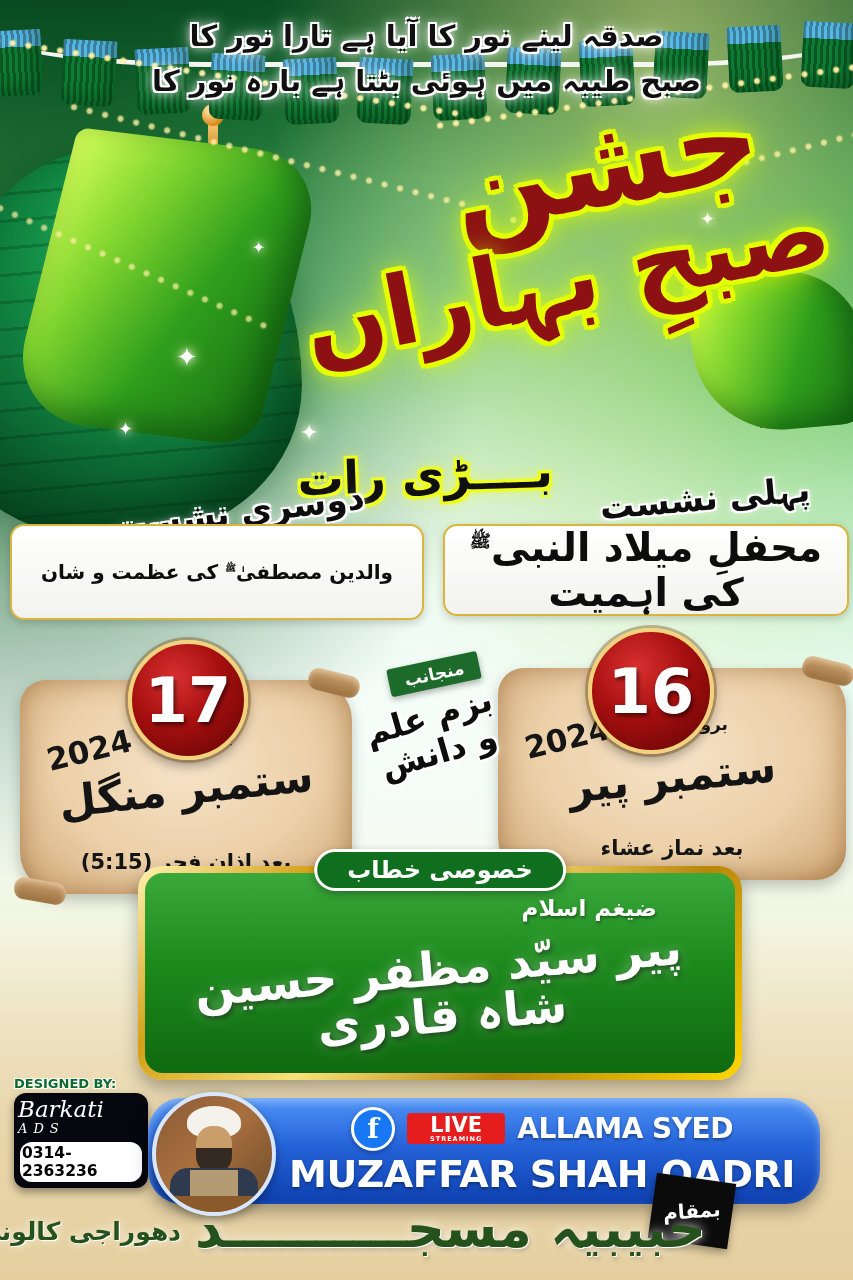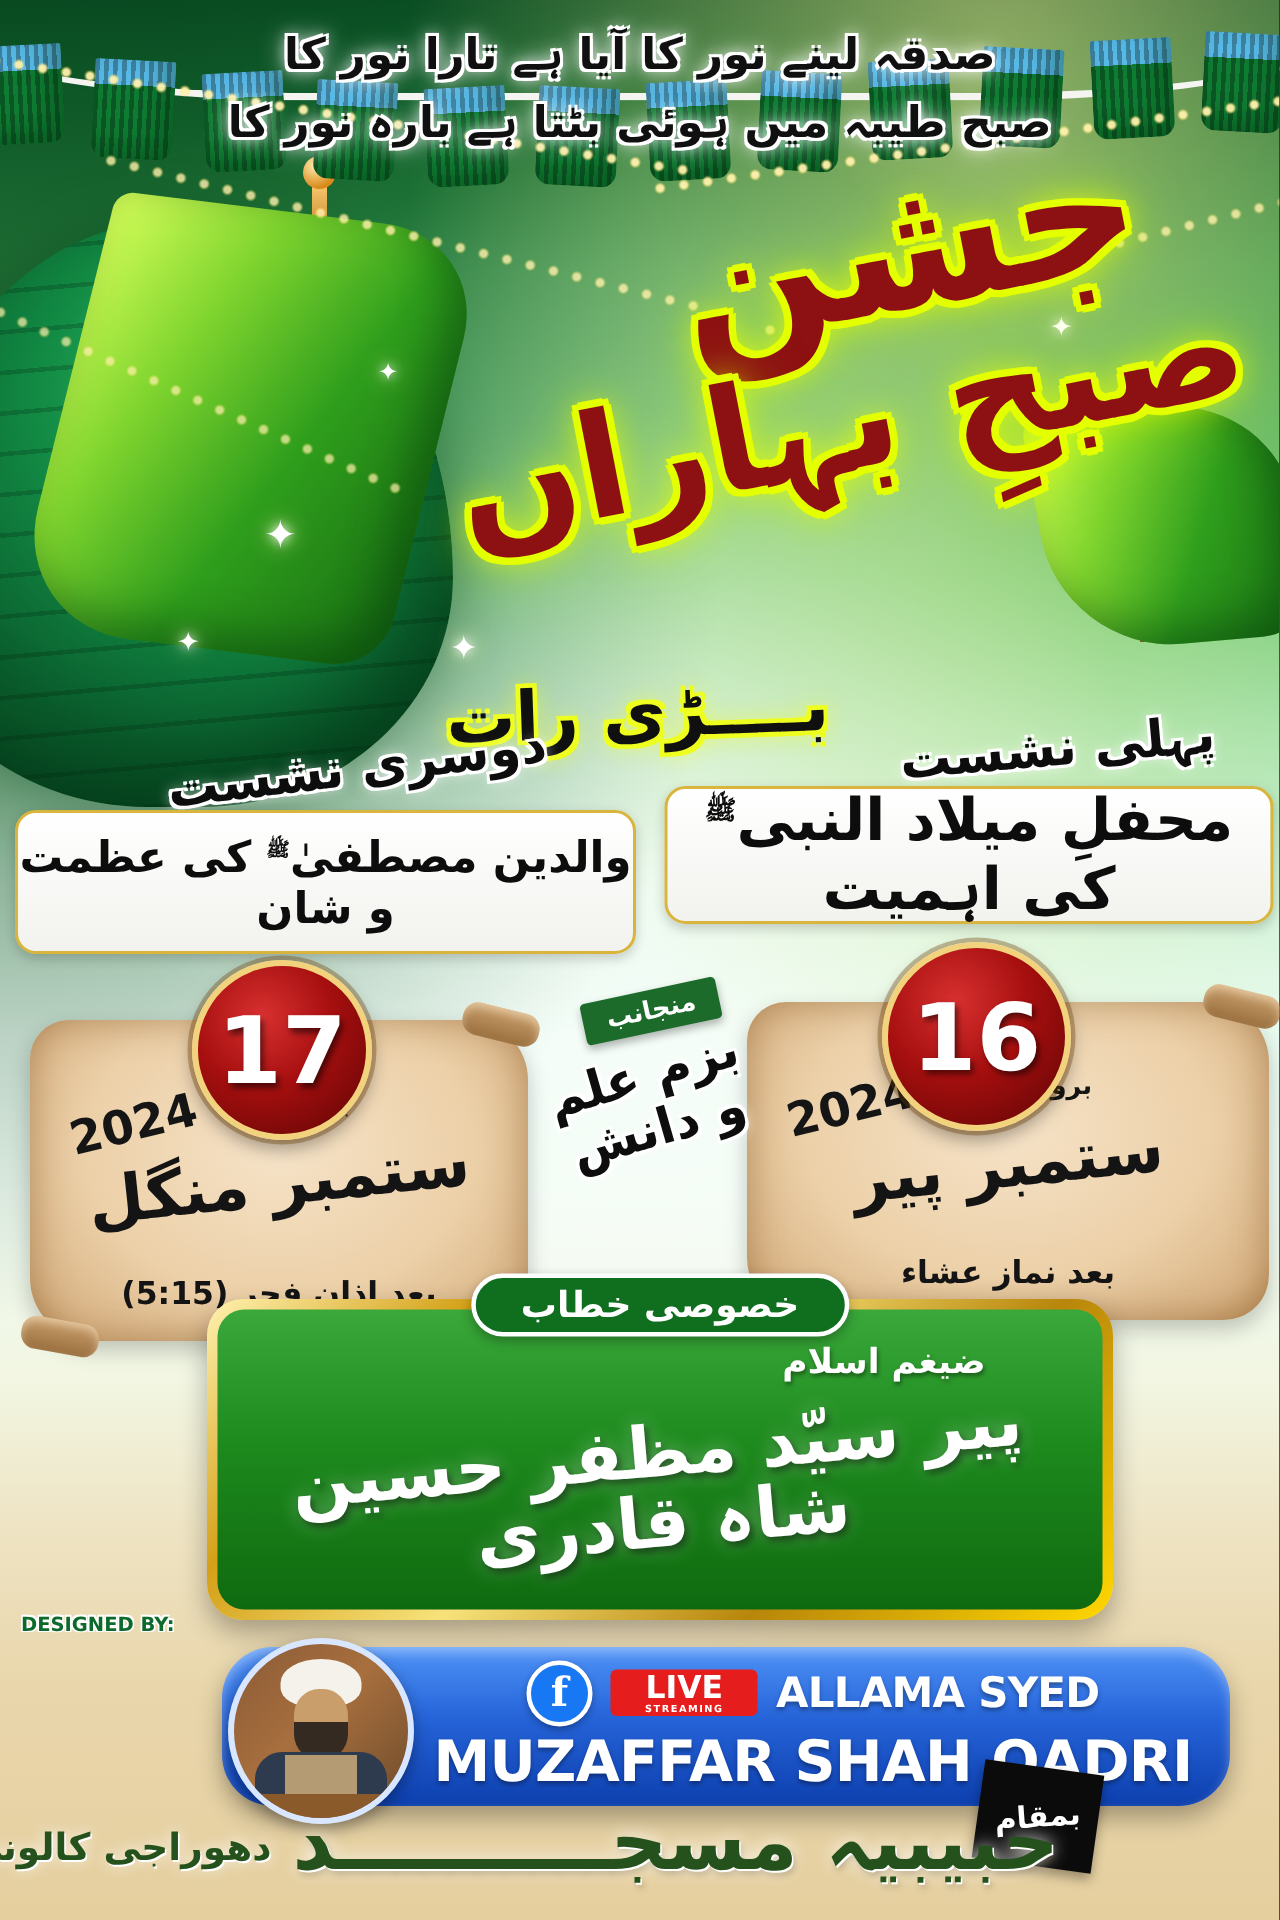--- a/index.html
+++ b/index.html
@@ -69,21 +69,21 @@
 
   
   .sess-head{z-index:6;font-size:34px;font-weight:bold;color:#0d0d0d;text-align:center;
     text-shadow:-2px -2px 0 #fff,2px -2px 0 #fff,-2px 2px 0 #fff,2px 2px 0 #fff,0 0 10px #fff;}
   .sess-head.first{left:565px;top:478px;width:280px;transform:rotate(-5deg);}
   .sess-head.second{left:88px;top:492px;width:300px;transform:rotate(-7deg);}
   .sess-box{z-index:6;background:linear-gradient(180deg,#ffffff,#f2f2ee);
     border:2px solid #d9b53e;border-radius:14px;display:flex;align-items:center;justify-content:center;
     box-shadow:0 3px 8px rgba(0,0,0,.18);color:#0d0d0d;font-weight:bold;text-align:center;}
   .sess-box.first{left:443px;top:524px;width:402px;height:88px;font-size:39px;}
-  .sess-box.second{left:10px;top:540px;width:410px;height:92px;font-size:29px;}
+  .sess-box.second{left:10px;top:524px;width:410px;height:92px;font-size:20px;}
   .saw{font-size:.45em;vertical-align:super;}
 
   
   .scroll{z-index:6;background:
       radial-gradient(ellipse at 50% 40%, #f6e3c8 0%, #ecd0a8 55%, #d9b486 85%, #c49a67 100%);
     border-radius:26px 40px 30px 42px;box-shadow:inset 0 0 26px rgba(120,70,20,.45),0 6px 14px rgba(0,0,0,.22);}
   .scroll::before,.scroll::after{content:"";position:absolute;background:linear-gradient(180deg,#caa06e,#9a6f3e);
     border-radius:10px;box-shadow:inset 0 3px 6px rgba(255,240,210,.5);}
   .scroll::before{right:-8px;top:-8px;width:52px;height:22px;transform:rotate(14deg);}
   .scroll::after{left:-6px;bottom:-8px;width:52px;height:22px;transform:rotate(10deg);}
@@ -249,20 +249,25 @@
   <div class="abs banner-outer">
     <div class="banner-inner">
       <div class="banner-pill urdu">خصوصی خطاب</div>
       <div class="banner-hon urdu">ضیغم اسلام</div>
       <div class="banner-name urdu">پیر سیّد مظفر حسین شاہ قادری</div>
     </div>
   </div>
 
   <div class="abs designer">
     <div class="lbl">DESIGNED BY:</div>
+    <div class="box">
+      <div class="brand">Barkati</div>
+      <div class="brand-sub">ADS</div>
+      <div class="phone">0314-2363236</div>
+    </div>
   </div>
 
   <div class="abs livebar">
     <div class="photo">
       <div class="turban"></div>
       <div class="face"></div>
       <div class="beard"></div>
       <div class="robe"></div>
       <div class="shawl"></div>
       <div class="desk"></div>

